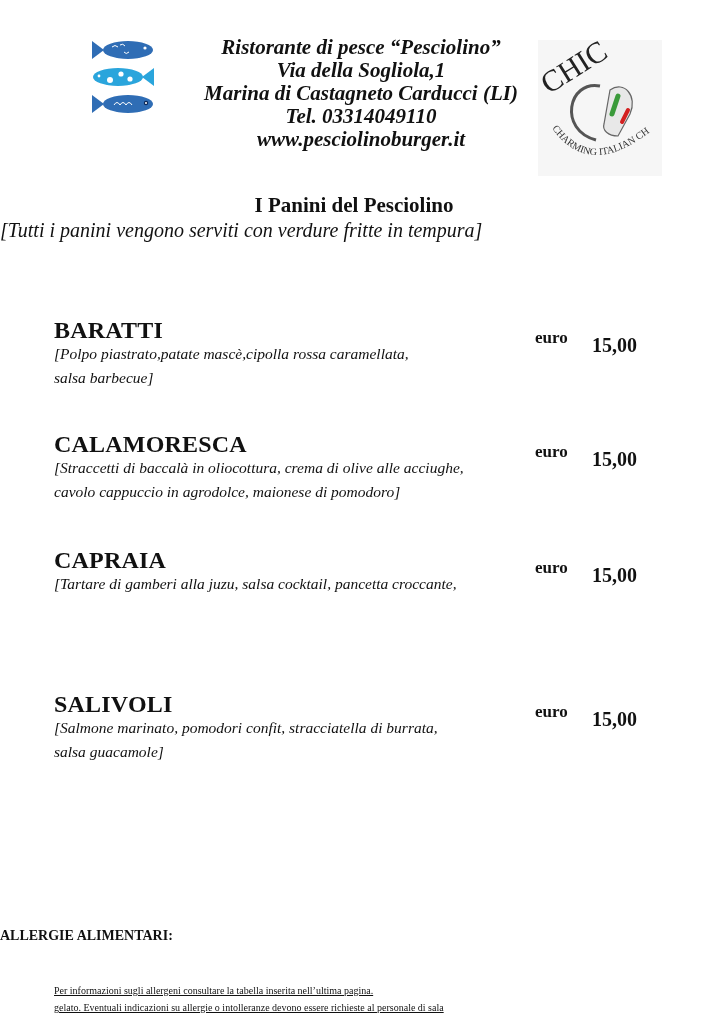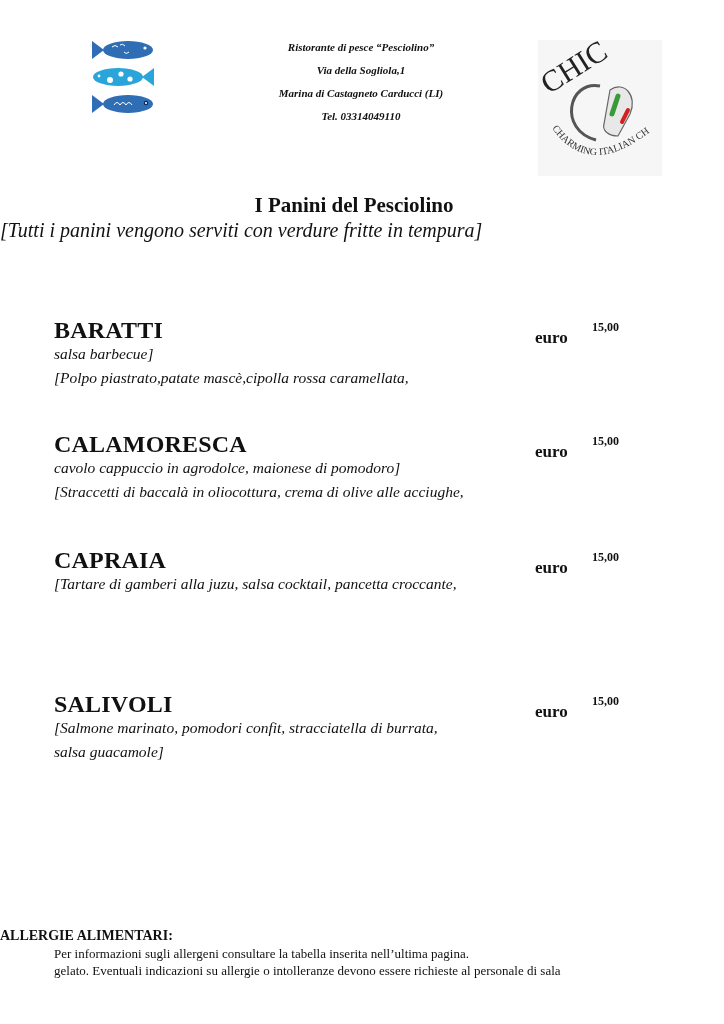--- a/index.html
+++ b/index.html
@@ -1,28 +1,28 @@
 <!DOCTYPE html>
 <html><head>
 <meta charset="utf-8">
 <style>
   html, body { margin: 0; padding: 0; background: #ffffff; }
   body { width: 724px; height: 1024px; position: relative; overflow: hidden; color: #111; font-family: "Liberation Serif", serif; }
   .fish { position: absolute; left: 90px; width: 66px; height: 22px; }
-  .header-text { position: absolute; left: 200px; top: 36px; width: 322px; text-align: center; font-style: italic; font-weight: bold; font-size: 11px; line-height: 23px; }
+  .header-text { position: absolute; left: 200px; top: 36px; width: 322px; text-align: center; font-style: italic; font-weight: bold; font-size: 21px; line-height: 23px; }
   .chic-logo { position: absolute; left: 538px; top: 40px; width: 124px; height: 136px; background: #f6f6f6; }
   .title { position: absolute; left: 0; top: 193px; width: 708px; text-align: center; font-weight: bold; font-size: 21px; }
   .subtitle { position: absolute; left: 0; top: 219px; width: 724px; text-align: left; font-style: italic; font-size: 20px; }
   .item { position: absolute; left: 54px; width: 620px; }
   .item-name { font-weight: bold; font-size: 24px; line-height: 24px; letter-spacing: 0.2px; }
   .item-desc { font-style: italic; font-size: 15.5px; line-height: 24px; width: 470px; }
   .euro { position: absolute; left: 481px; top: 10px; font-weight: bold; font-size: 17px; }
-  .price { position: absolute; left: 538px; top: 2px; font-weight: bold; font-size: 12px; }
+  .price { position: absolute; left: 538px; top: 16px; font-weight: bold; font-size: 20px; }
   .allergy-title { position: absolute; left: 0; top: 928px; width: 724px; text-align: left; font-weight: bold; font-size: 14px; }
-  .allergy-text { position: absolute; left: 54px; top: 945px; width: 624px; font-size: 13px; line-height: 17px; }
+  .allergy-text { position: absolute; left: 54px; top: 982px; width: 624px; font-size: 10px; line-height: 17px; text-decoration: underline; }
 </style>
 </head>
 <body>
 
 <div>
   <svg class="fish" style="top:39px" viewBox="0 0 66 22">
     <path d="M2 2 L14 11 L2 20 Z" fill="#2f6db5"></path>
     <ellipse cx="38" cy="11" rx="25" ry="9" fill="#2f6db5"></ellipse>
     <path d="M22 8 q3-3 6 0 M30 6 q3-2 5 1 M34 13 q2 3 5 0" stroke="#fff" stroke-width="1" fill="none"></path>
     <circle cx="55" cy="9" r="1.6" fill="#fff"></circle>
@@ -42,49 +42,50 @@
     <circle cx="56" cy="10" r="2.2" fill="#0d2a5a"></circle>
     <circle cx="56" cy="10" r="1" fill="#fff"></circle>
   </svg>
 </div>
 
 <div class="header-text">
   <div>Ristorante di pesce “Pesciolino”</div>
   <div>Via della Sogliola,1</div>
   <div>Marina di Castagneto Carducci (LI)</div>
   <div>Tel. 03314049110</div>
+  <div>www.pesciolinoburger.it</div>
 </div>
 
 <div class="chic-logo">
   <svg width="124" height="136" viewBox="0 0 124 136">
     <text x="6" y="42" font-family="Liberation Serif, serif" font-size="30" fill="#222" transform="rotate(-32 30 40)">CHIC</text>
     <path d="M62 46 C 30 40, 20 90, 58 100" stroke="#555" stroke-width="3" fill="none"></path>
     <path d="M72 50 C 86 40, 100 56, 92 74 L 80 96 C 70 96, 64 90, 66 84 Z" fill="#e8e8e8" stroke="#666" stroke-width="1.2"></path>
     <path d="M80 56 L 74 74" stroke="#3a9a3a" stroke-width="5" stroke-linecap="round"></path>
     <path d="M90 70 L 84 82" stroke="#d32020" stroke-width="4" stroke-linecap="round"></path>
     <path id="arc" d="M14 88 Q 50 140 112 92" fill="none"></path>
     <text font-family="Liberation Serif, serif" font-size="10" fill="#333"><textPath href="#arc">CHARMING ITALIAN CHEF</textPath></text>
   </svg>
 </div>
 
 <div class="title">I Panini del Pesciolino</div>
 <div class="subtitle">[Tutti i panini vengono serviti con verdure fritte in tempura]</div>
 
 <div class="item" style="top:318px">
   <div class="item-name">BARATTI</div>
+  <div class="item-desc">[Polpo piastrato,patate mascè,cipolla rossa caramellata,</div>
   <div class="item-desc">salsa barbecue]</div>
-  <div class="item-desc">[Polpo piastrato,patate mascè,cipolla rossa caramellata,</div>
   <span class="euro">euro</span>
   <span class="price">15,00</span>
 </div>
 
 <div class="item" style="top:432px">
   <div class="item-name">CALAMORESCA</div>
+  <div class="item-desc">[Straccetti di baccalà in oliocottura, crema di olive alle acciughe,</div>
   <div class="item-desc">cavolo cappuccio in agrodolce, maionese di pomodoro]</div>
-  <div class="item-desc">[Straccetti di baccalà in oliocottura, crema di olive alle acciughe,</div>
   <span class="euro">euro</span>
   <span class="price">15,00</span>
 </div>
 
 <div class="item" style="top:548px">
   <div class="item-name">CAPRAIA</div>
   <div class="item-desc">[Tartare di gamberi alla juzu, salsa cocktail, pancetta croccante,</div>
   <span class="euro">euro</span>
   <span class="price">15,00</span>
 </div>

